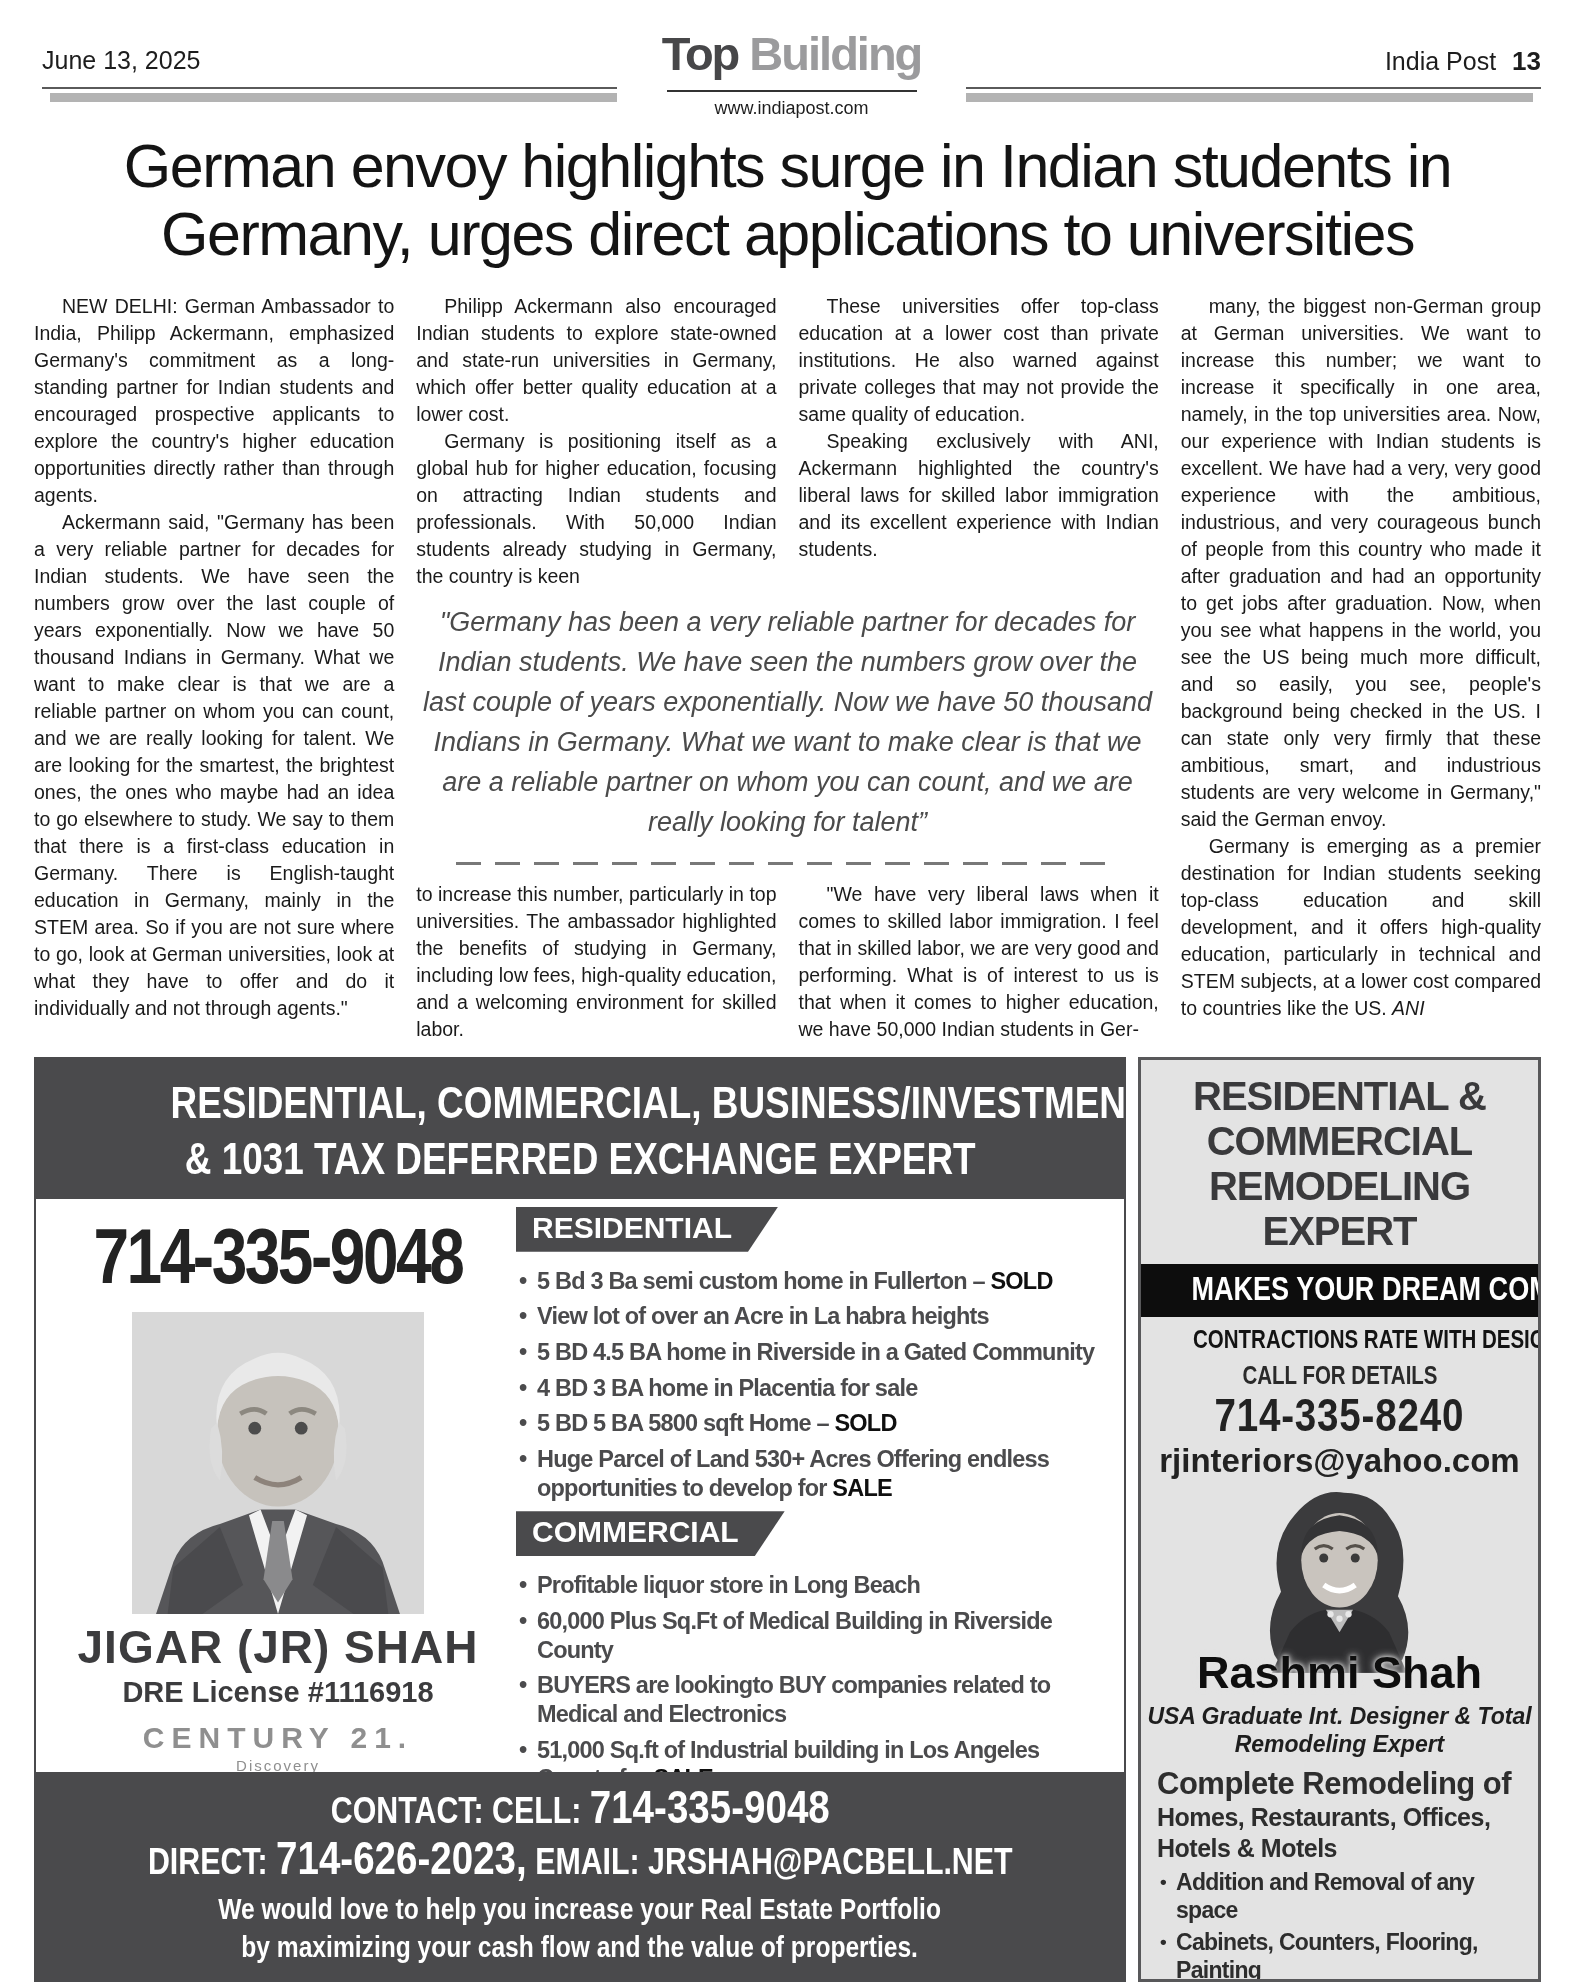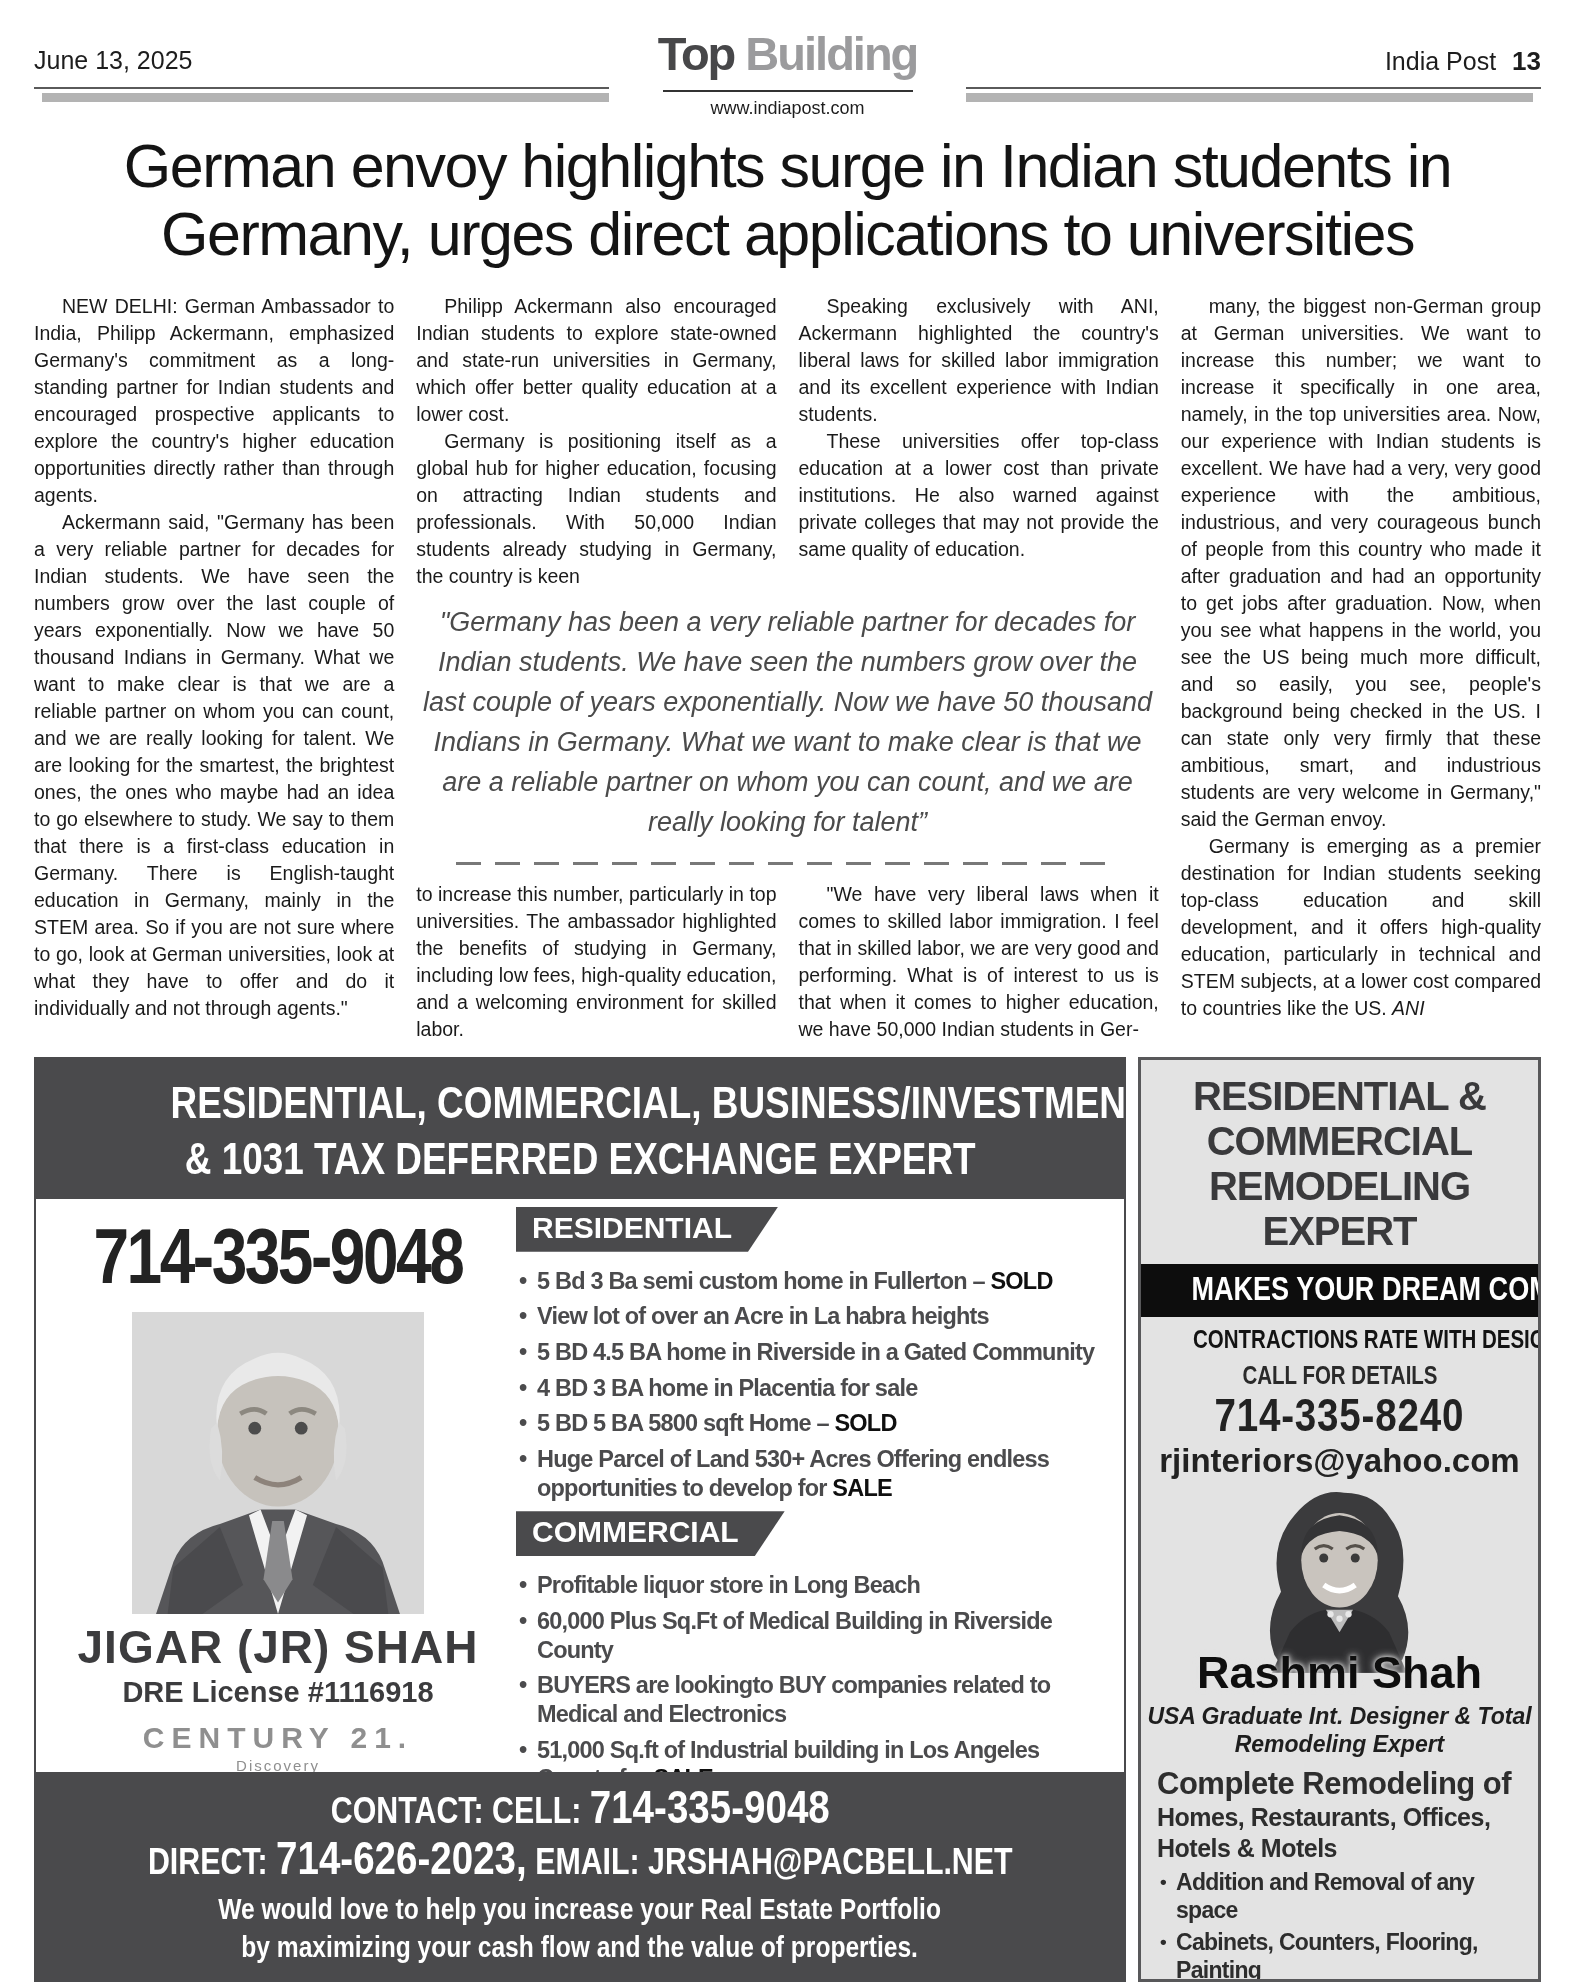--- a/index.html
+++ b/index.html
@@ -1,20 +1,20 @@
 <!DOCTYPE html>
 <html><head>
 <meta charset="utf-8">
 <style>
   html,body{margin:0;padding:0;background:#888;}
   .page{width:1575px;height:1987px;background:#ffffff;position:relative;overflow:hidden;
         font-family:"Liberation Sans", sans-serif;color:#1b1b1b;margin:0 auto;}
 
   
-  .masthead{position:relative;height:122px;}
+  .masthead{position:relative;height:122px;margin-left:8px;}
   .mh-date{position:absolute;left:34px;top:46px;font-size:25px;color:#1d1d1d;}
   .mh-pub{position:absolute;right:34px;top:46px;font-size:25px;color:#1d1d1d;}
   .mh-pub b{margin-left:16px;font-size:26px;}
   .mh-title{position:absolute;left:0;right:0;top:26px;text-align:center;
             font-size:47px;font-weight:800;letter-spacing:-2px;}
   .t-top{color:#474749;}
   .t-stories{color:#9b9b9d;}
   .rule-thin{position:absolute;top:87px;height:2px;background:#5a5a5a;width:575px;}
   .rule-thick{position:absolute;top:93px;height:9px;background:#b3b3b3;width:567px;}
   .rl1{left:34px;} .rl2{left:42px;}
@@ -125,22 +125,22 @@
     <p class="para">NEW DELHI: German Ambassador to India, Philipp Ackermann, emphasized Germany's commitment as a long-standing partner for Indian students and encouraged prospective applicants to explore the country's higher education opportunities directly rather than through agents.</p>
         <p class="para">Ackermann said, "Germany has been a very reliable partner for decades for Indian students. We have seen the numbers grow over the last couple of years exponentially. Now we have 50 thousand Indians in Germany. What we want to make clear is that we are a reliable partner on whom you can count, and we are really looking for talent. We are looking for the smartest, the brightest ones, the ones who maybe had an idea to go elsewhere to study. We say to them that there is a first-class education in Germany. There is English-taught education in Germany, mainly in the STEM area. So if you are not sure where to go, look at German universities, look at what they have to offer and do it individually and not through agents."</p>
       </div>
     <div class="c2t">
 
     <p class="para">Philipp Ackermann also encouraged Indian students to explore state-owned and state-run universities in Germany, which offer better quality education at a lower cost.</p>
         <p class="para">Germany is positioning itself as a global hub for higher education, focusing on attracting Indian students and professionals. With 50,000 Indian students already studying in Germany, the country is keen</p>
       </div>
     <div class="c3t">
 
-    <p class="para">Speaking exclusively with ANI, Ackermann highlighted the country's liberal laws for skilled labor immigration and its excellent experience with Indian students.</p>
-        <p class="para">These universities offer top-class education at a lower cost than private institutions. He also warned against private colleges that may not provide the same quality of education.</p>
+    <p class="para">These universities offer top-class education at a lower cost than private institutions. He also warned against private colleges that may not provide the same quality of education.</p>
+        <p class="para">Speaking exclusively with ANI, Ackermann highlighted the country's liberal laws for skilled labor immigration and its excellent experience with Indian students.</p>
       </div>
     <div class="c4">
       <div>
 
       <p class="para">many, the biggest non-German group at German universities. We want to increase this number; we want to increase it specifically in one area, namely, in the top universities area. Now, our experience with Indian students is excellent. We have had a very, very good experience with the ambitious, industrious, and very courageous bunch of people from this country who made it after graduation and had an opportunity to get jobs after graduation. Now, when you see what happens in the world, you see the US being much more difficult, and so easily, you see, people's background being checked in the US. I can state only very firmly that these ambitious, smart, and industrious students are very welcome in Germany," said the German envoy.</p>
         </div>
       <p class="para"><span>Germany is emerging as a premier destination for Indian students seeking top-class education and skill development, and it offers high-quality education, particularly in technical and STEM subjects, at a lower cost compared to countries like the US.</span> <i class="byline">ANI</i></p>
     </div>
     <div class="pq">
       <div class="pq-text">"Germany has been a very reliable partner for decades for Indian students. We have seen the numbers grow over the last couple of years exponentially. Now we have 50 thousand Indians in Germany. What we want to make clear is that we are a reliable partner on whom you can count, and we are really looking for talent”</div>

